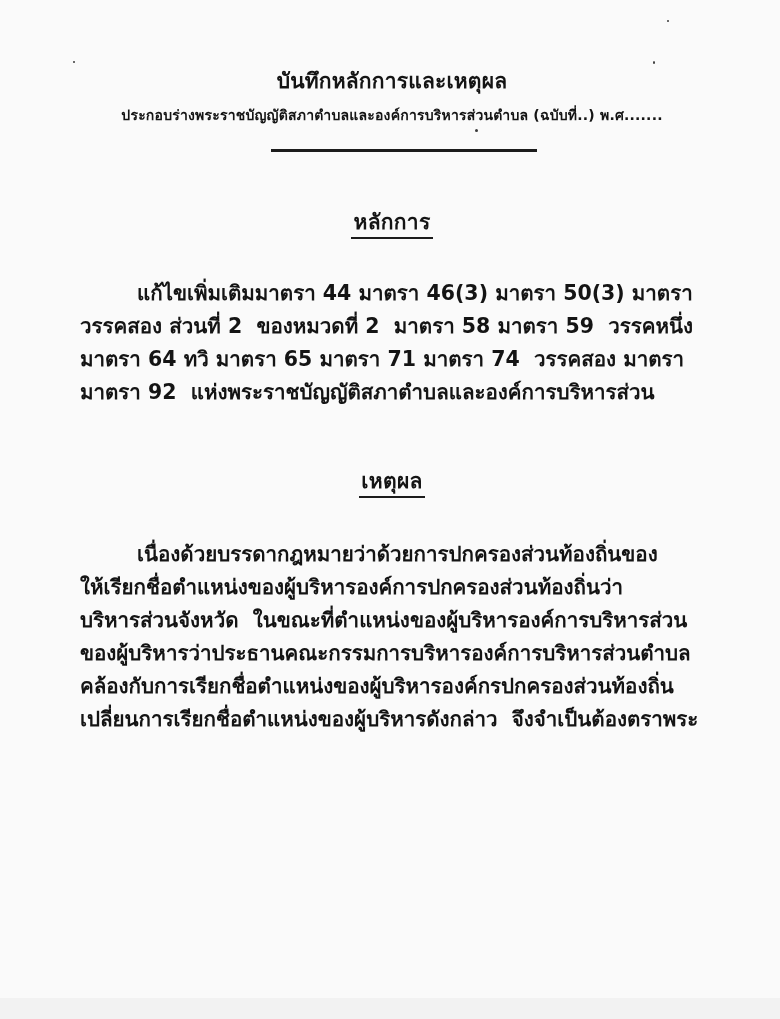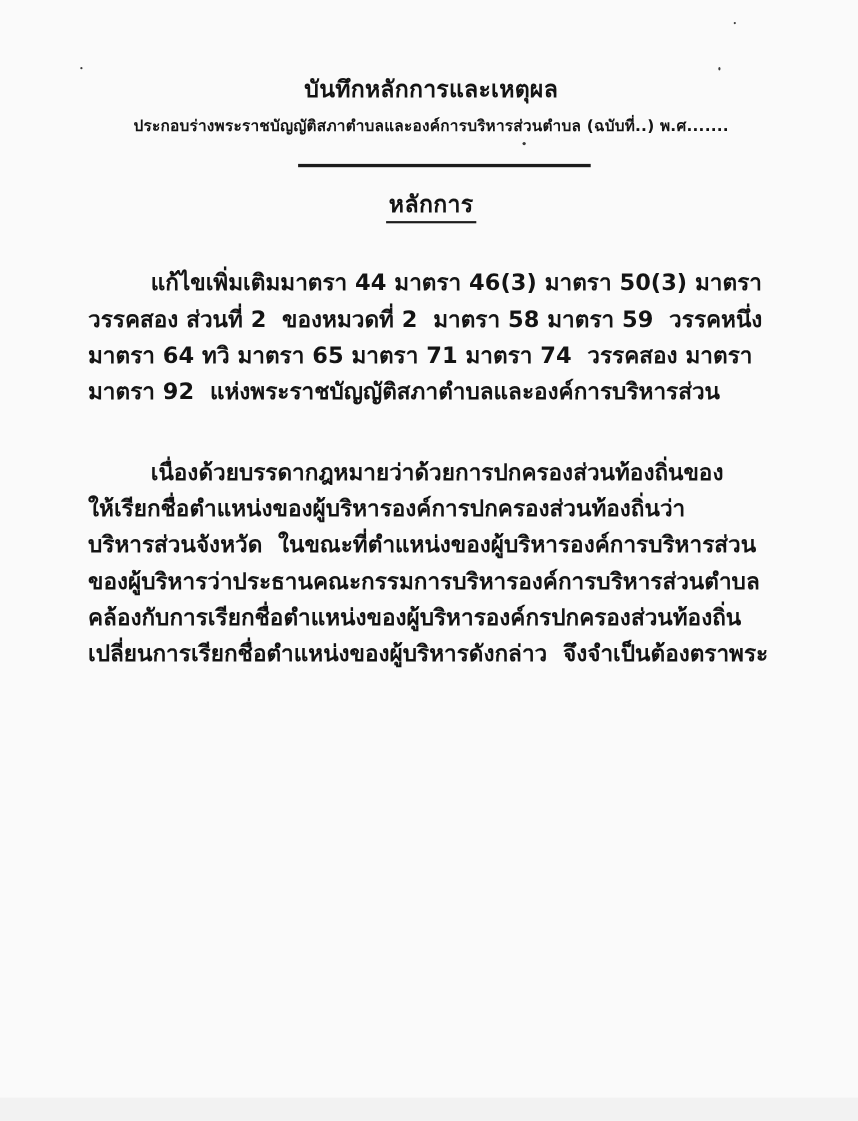--- a/index.html
+++ b/index.html
@@ -34,21 +34,21 @@
     width: 266px;
     height: 3px;
     background: #1c1c1c;
     margin: 17px auto 0 auto;
     position: relative;
     left: 12px;
   }
   .section-heading-wrap {
     text-align: center;
   }
-  .section-heading-wrap.principle { margin-top: 20px; }
+  .section-heading-wrap.principle { margin-top: 56px; }
   .section-heading-wrap.reason    { margin-top: 58px; }
   .section-heading {
     display: inline-block;
     font-size: 21px;
     line-height: 28px;
     border-bottom: 2px solid #1c1c1c;
     padding: 0 2px 1px 2px;
     letter-spacing: 0.3px;
   }
   .para {
@@ -97,20 +97,23 @@
       <span class="section-heading">หลักการ</span>
     </div>
 
     <div class="para principle">
       <div class="line indent">แก้ไขเพิ่มเติมมาตรา 44 มาตรา 46(3) มาตรา 50(3) มาตรา 55  วรรคหนึ่ง มาตรา 57</div>
       <div class="line">วรรคสอง ส่วนที่ 2  ของหมวดที่ 2  มาตรา 58 มาตรา 59  วรรคหนึ่ง มาตรา 60 มาตรา 64</div>
       <div class="line">มาตรา 64 ทวิ มาตรา 65 มาตรา 71 มาตรา 74  วรรคสอง มาตรา 86 มาตรา 87 มาตรา 90 และ</div>
       <div class="line">มาตรา 92  แห่งพระราชบัญญัติสภาตำบลและองค์การบริหารส่วนตำบล พ.ศ.2537</div>
     </div>
 
+    <div class="section-heading-wrap reason">
+      <span class="section-heading">เหตุผล</span>
+    </div>
 
     <div class="para reason">
       <div class="line indent">เนื่องด้วยบรรดากฎหมายว่าด้วยการปกครองส่วนท้องถิ่นของประเทศไทย  ได้กำหนด</div>
       <div class="line">ให้เรียกชื่อตำแหน่งของผู้บริหารองค์การปกครองส่วนท้องถิ่นว่า “นายก” เช่น  นายกองค์การ</div>
       <div class="line">บริหารส่วนจังหวัด  ในขณะที่ตำแหน่งของผู้บริหารองค์การบริหารส่วนตำบลเรียกตำแหน่ง</div>
       <div class="line">ของผู้บริหารว่าประธานคณะกรรมการบริหารองค์การบริหารส่วนตำบล  ดังนั้น  เพื่อให้สอด</div>
       <div class="line">คล้องกับการเรียกชื่อตำแหน่งของผู้บริหารองค์กรปกครองส่วนท้องถิ่น  จึงสมควรให้มีการ</div>
       <div class="line">เปลี่ยนการเรียกชื่อตำแหน่งของผู้บริหารดังกล่าว  จึงจำเป็นต้องตราพระราชบัญญัตินี้</div>
     </div>
 

